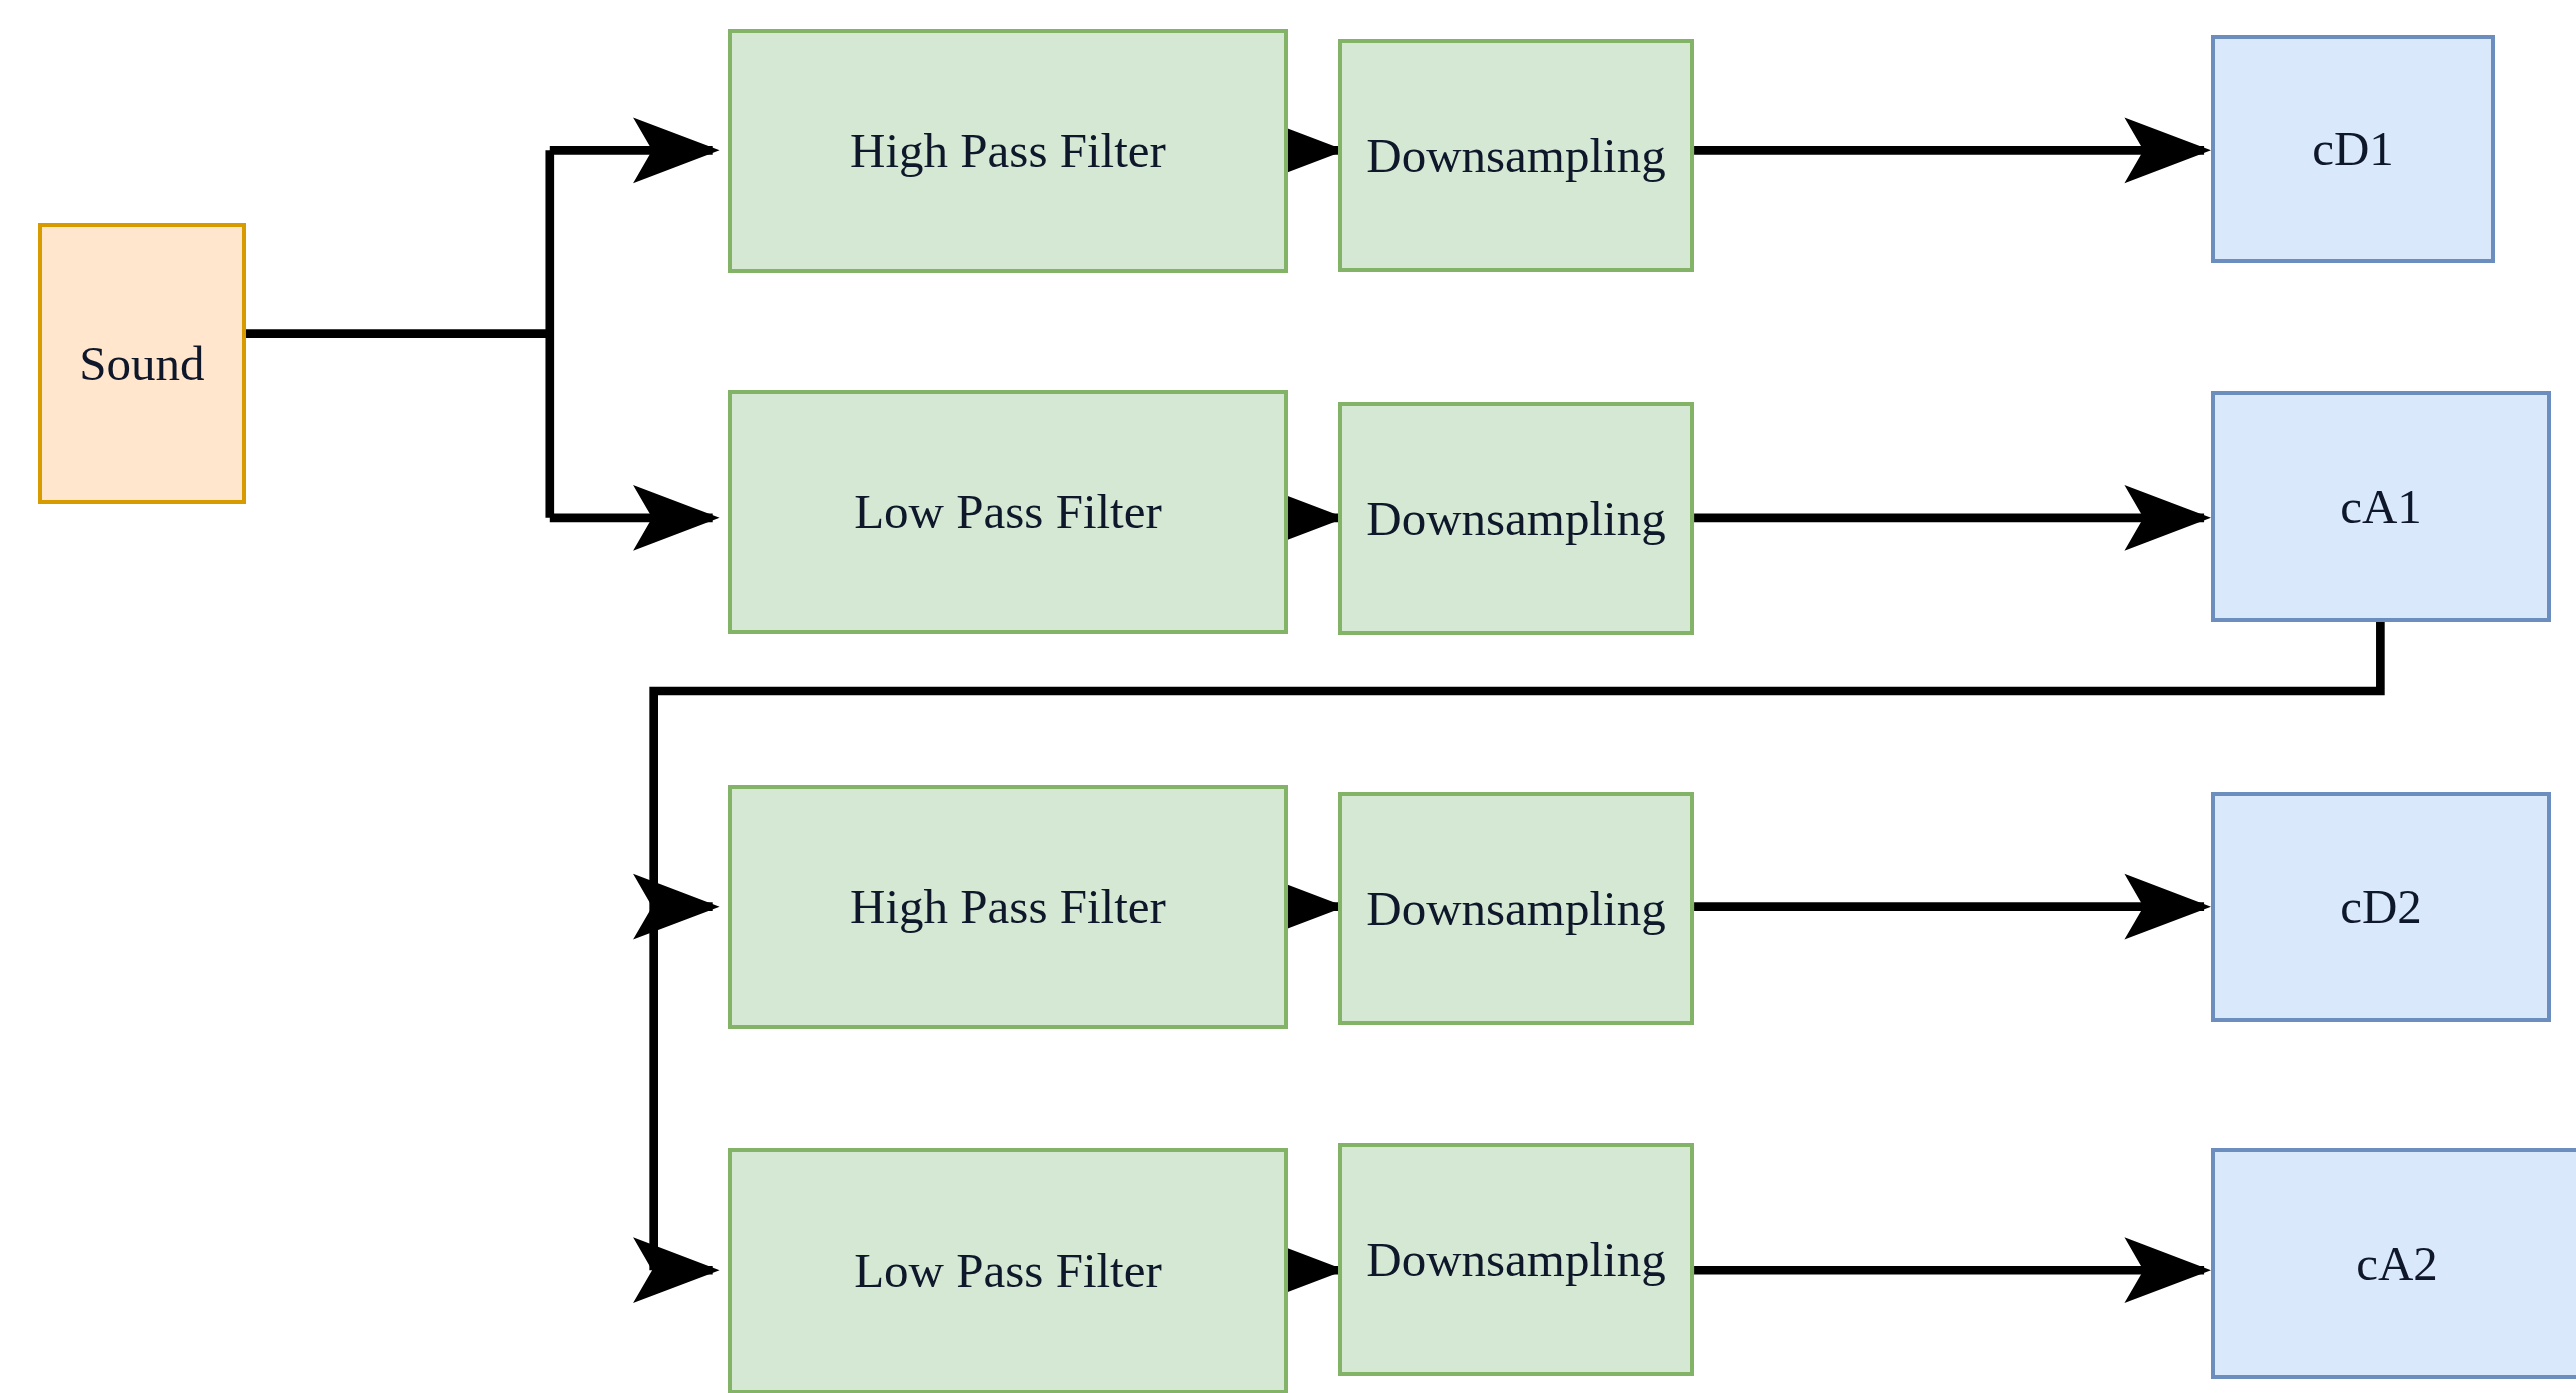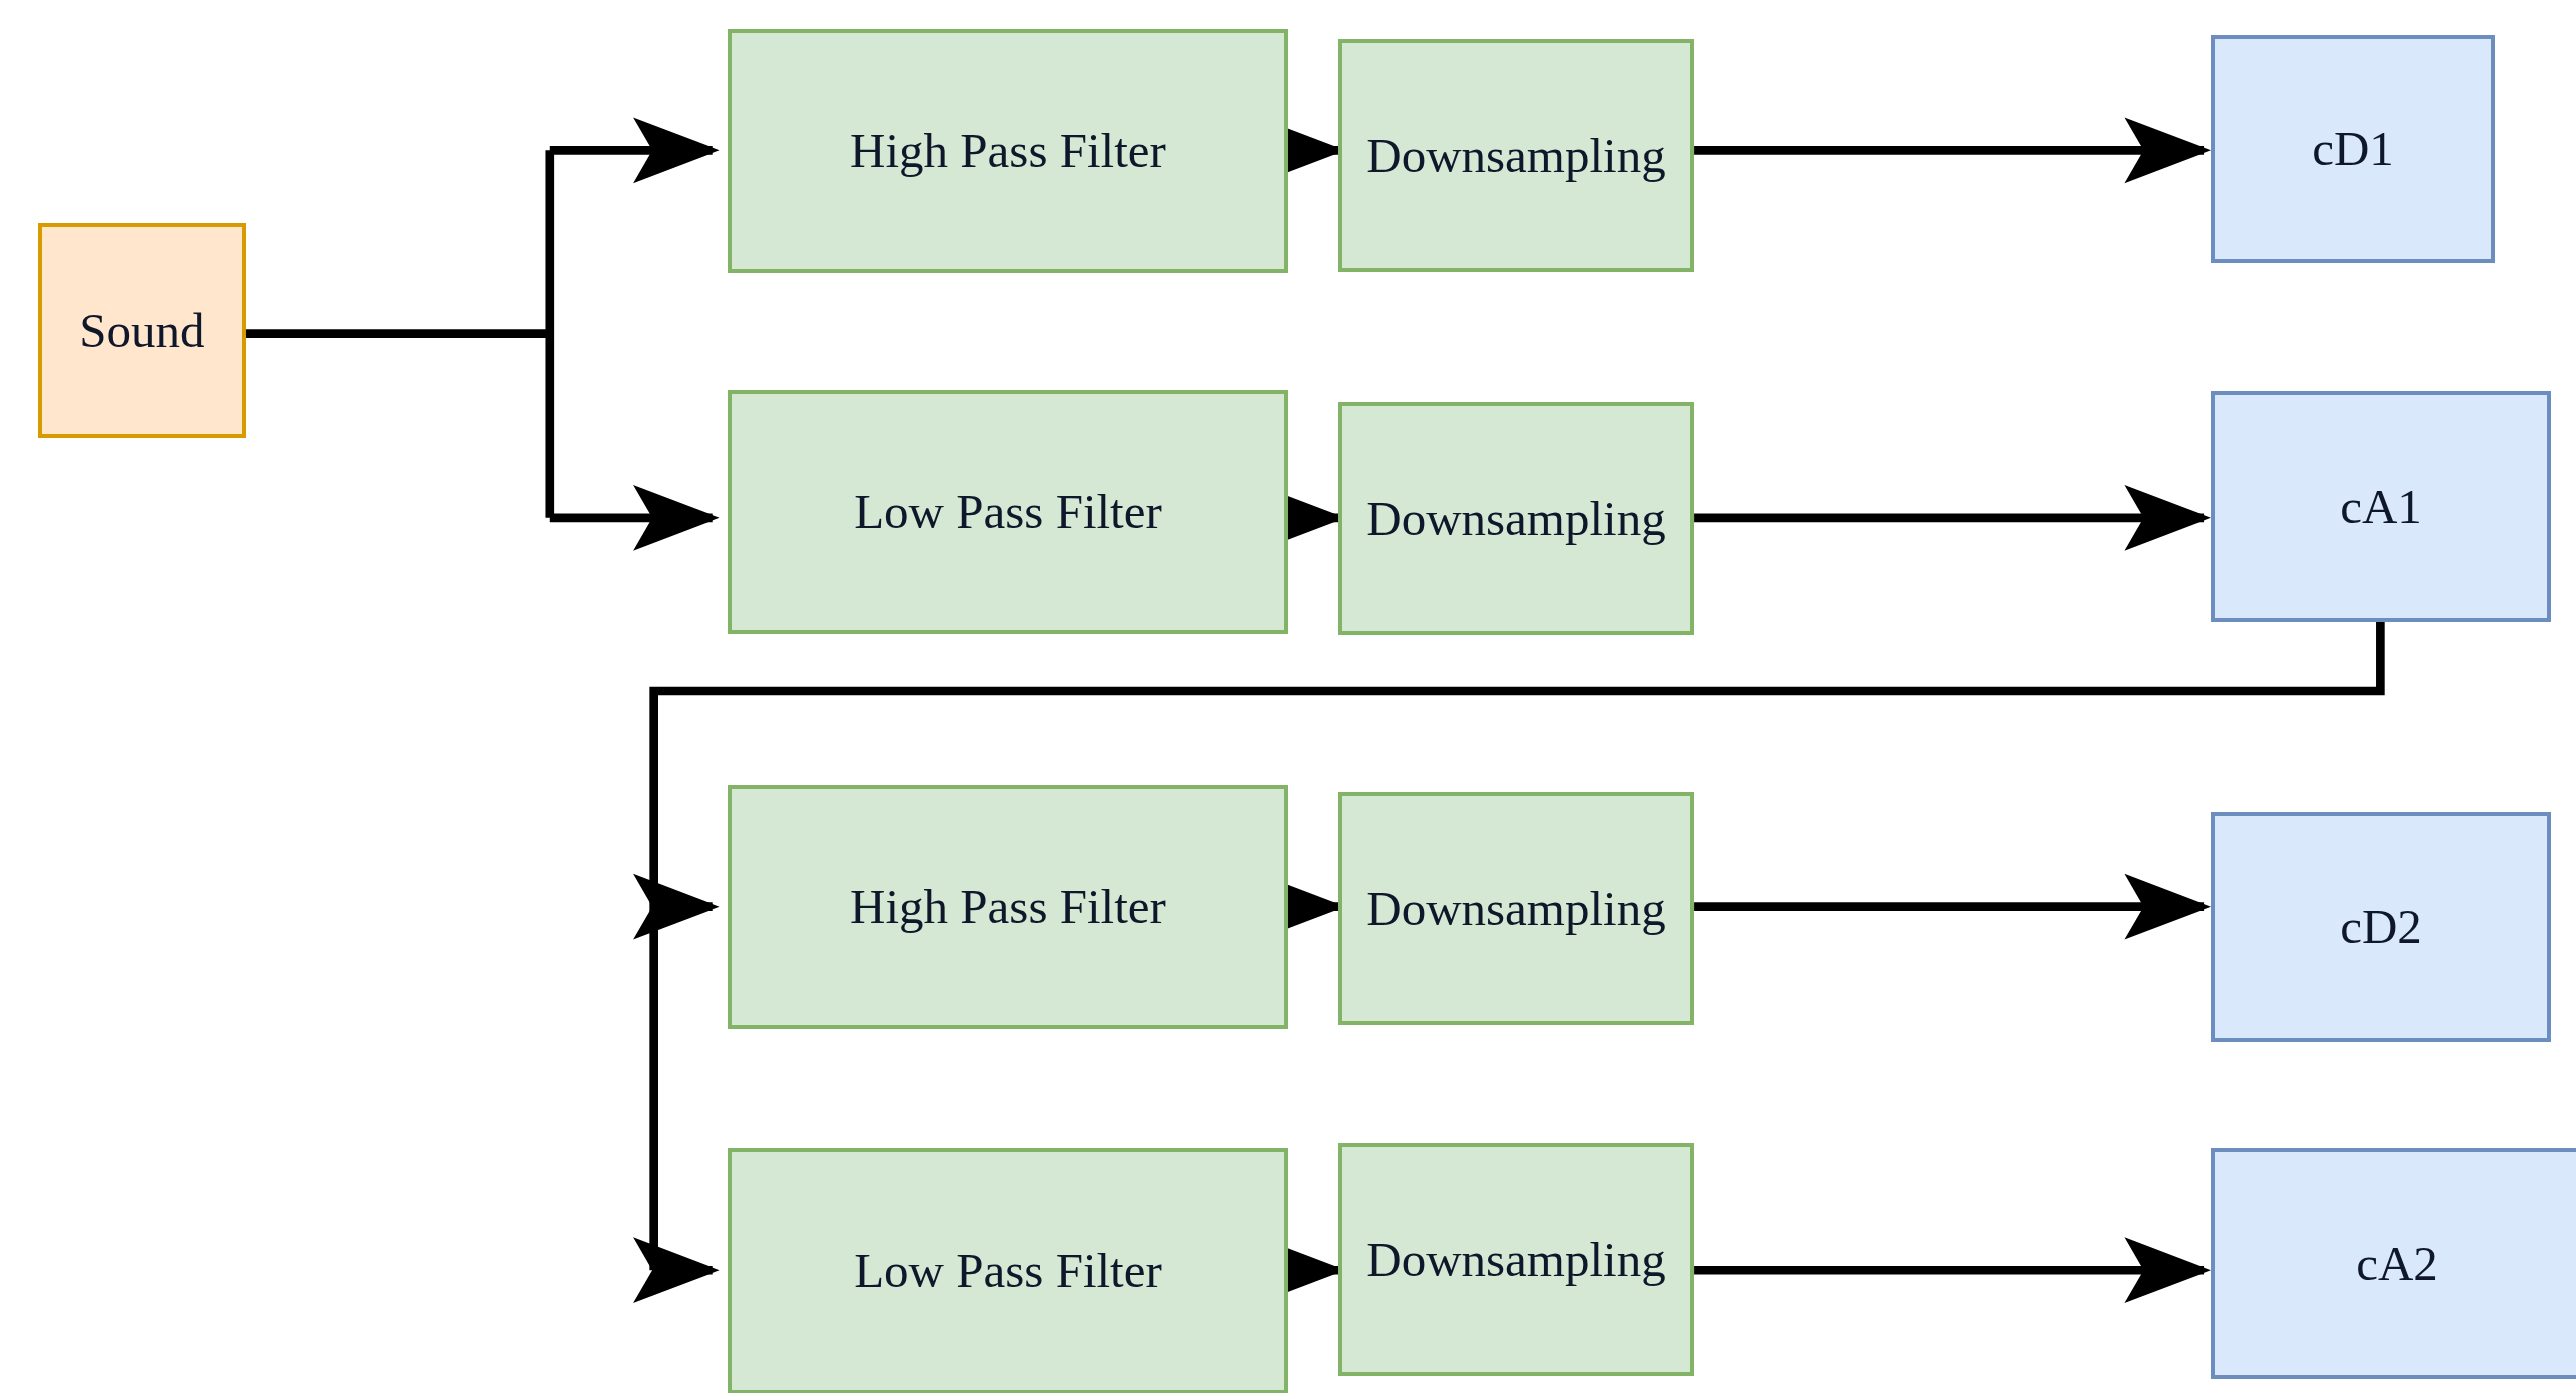--- a/index.html
+++ b/index.html
@@ -92,21 +92,21 @@
 
     <path d="M 1636 1152 L 1700 1152" fill="none" stroke="#000000" stroke-width="11" marker-end="url(#arrowhead)"></path>
 
     <path d="M 2152 1152 L 2800 1152" fill="none" stroke="#000000" stroke-width="11" marker-end="url(#arrowhead)"></path>
 
     <path d="M 1636 1614 L 1700 1614" fill="none" stroke="#000000" stroke-width="11" marker-end="url(#arrowhead)"></path>
 
     <path d="M 2152 1614 L 2800 1614" fill="none" stroke="#000000" stroke-width="11" marker-end="url(#arrowhead)"></path>
   </svg>
 
-  <div class="node node-source" style="left:38px; top:223px; width:208px; height:215px;">
+  <div class="node node-source" style="left:38px; top:223px; width:208px; height:281px;">
     <span class="label">Sound</span>
   </div>
 
   <div class="node node-process" style="left:728px; top:29px; width:560px; height:244px;">
     <span class="label">High Pass Filter</span>
   </div>
   <div class="node node-process" style="left:1338px; top:39px; width:356px; height:233px;">
     <span class="label">Downsampling</span>
   </div>
   <div class="node node-coeff" style="left:2211px; top:35px; width:284px; height:228px;">
@@ -122,21 +122,21 @@
   <div class="node node-coeff" style="left:2211px; top:391px; width:340px; height:231px;text-align:right;">
     <span class="label">cA1</span>
   </div>
 
   <div class="node node-process" style="left:728px; top:785px; width:560px; height:244px;">
     <span class="label">High Pass Filter</span>
   </div>
   <div class="node node-process" style="left:1338px; top:792px; width:356px; height:233px;">
     <span class="label">Downsampling</span>
   </div>
-  <div class="node node-coeff" style="left:2211px; top:792px; width:340px; height:230px;margin-top:20px;">
+  <div class="node node-coeff" style="left:2211px; top:792px; width:340px; height:230px;">
     <span class="label">cD2</span>
   </div>
 
   <div class="node node-process" style="left:728px; top:1148px; width:560px; height:246px;">
     <span class="label">Low Pass Filter</span>
   </div>
   <div class="node node-process" style="left:1338px; top:1143px; width:356px; height:233px;">
     <span class="label">Downsampling</span>
   </div>
   <div class="node node-coeff" style="left:2211px; top:1148px; width:372px; height:231px;">

